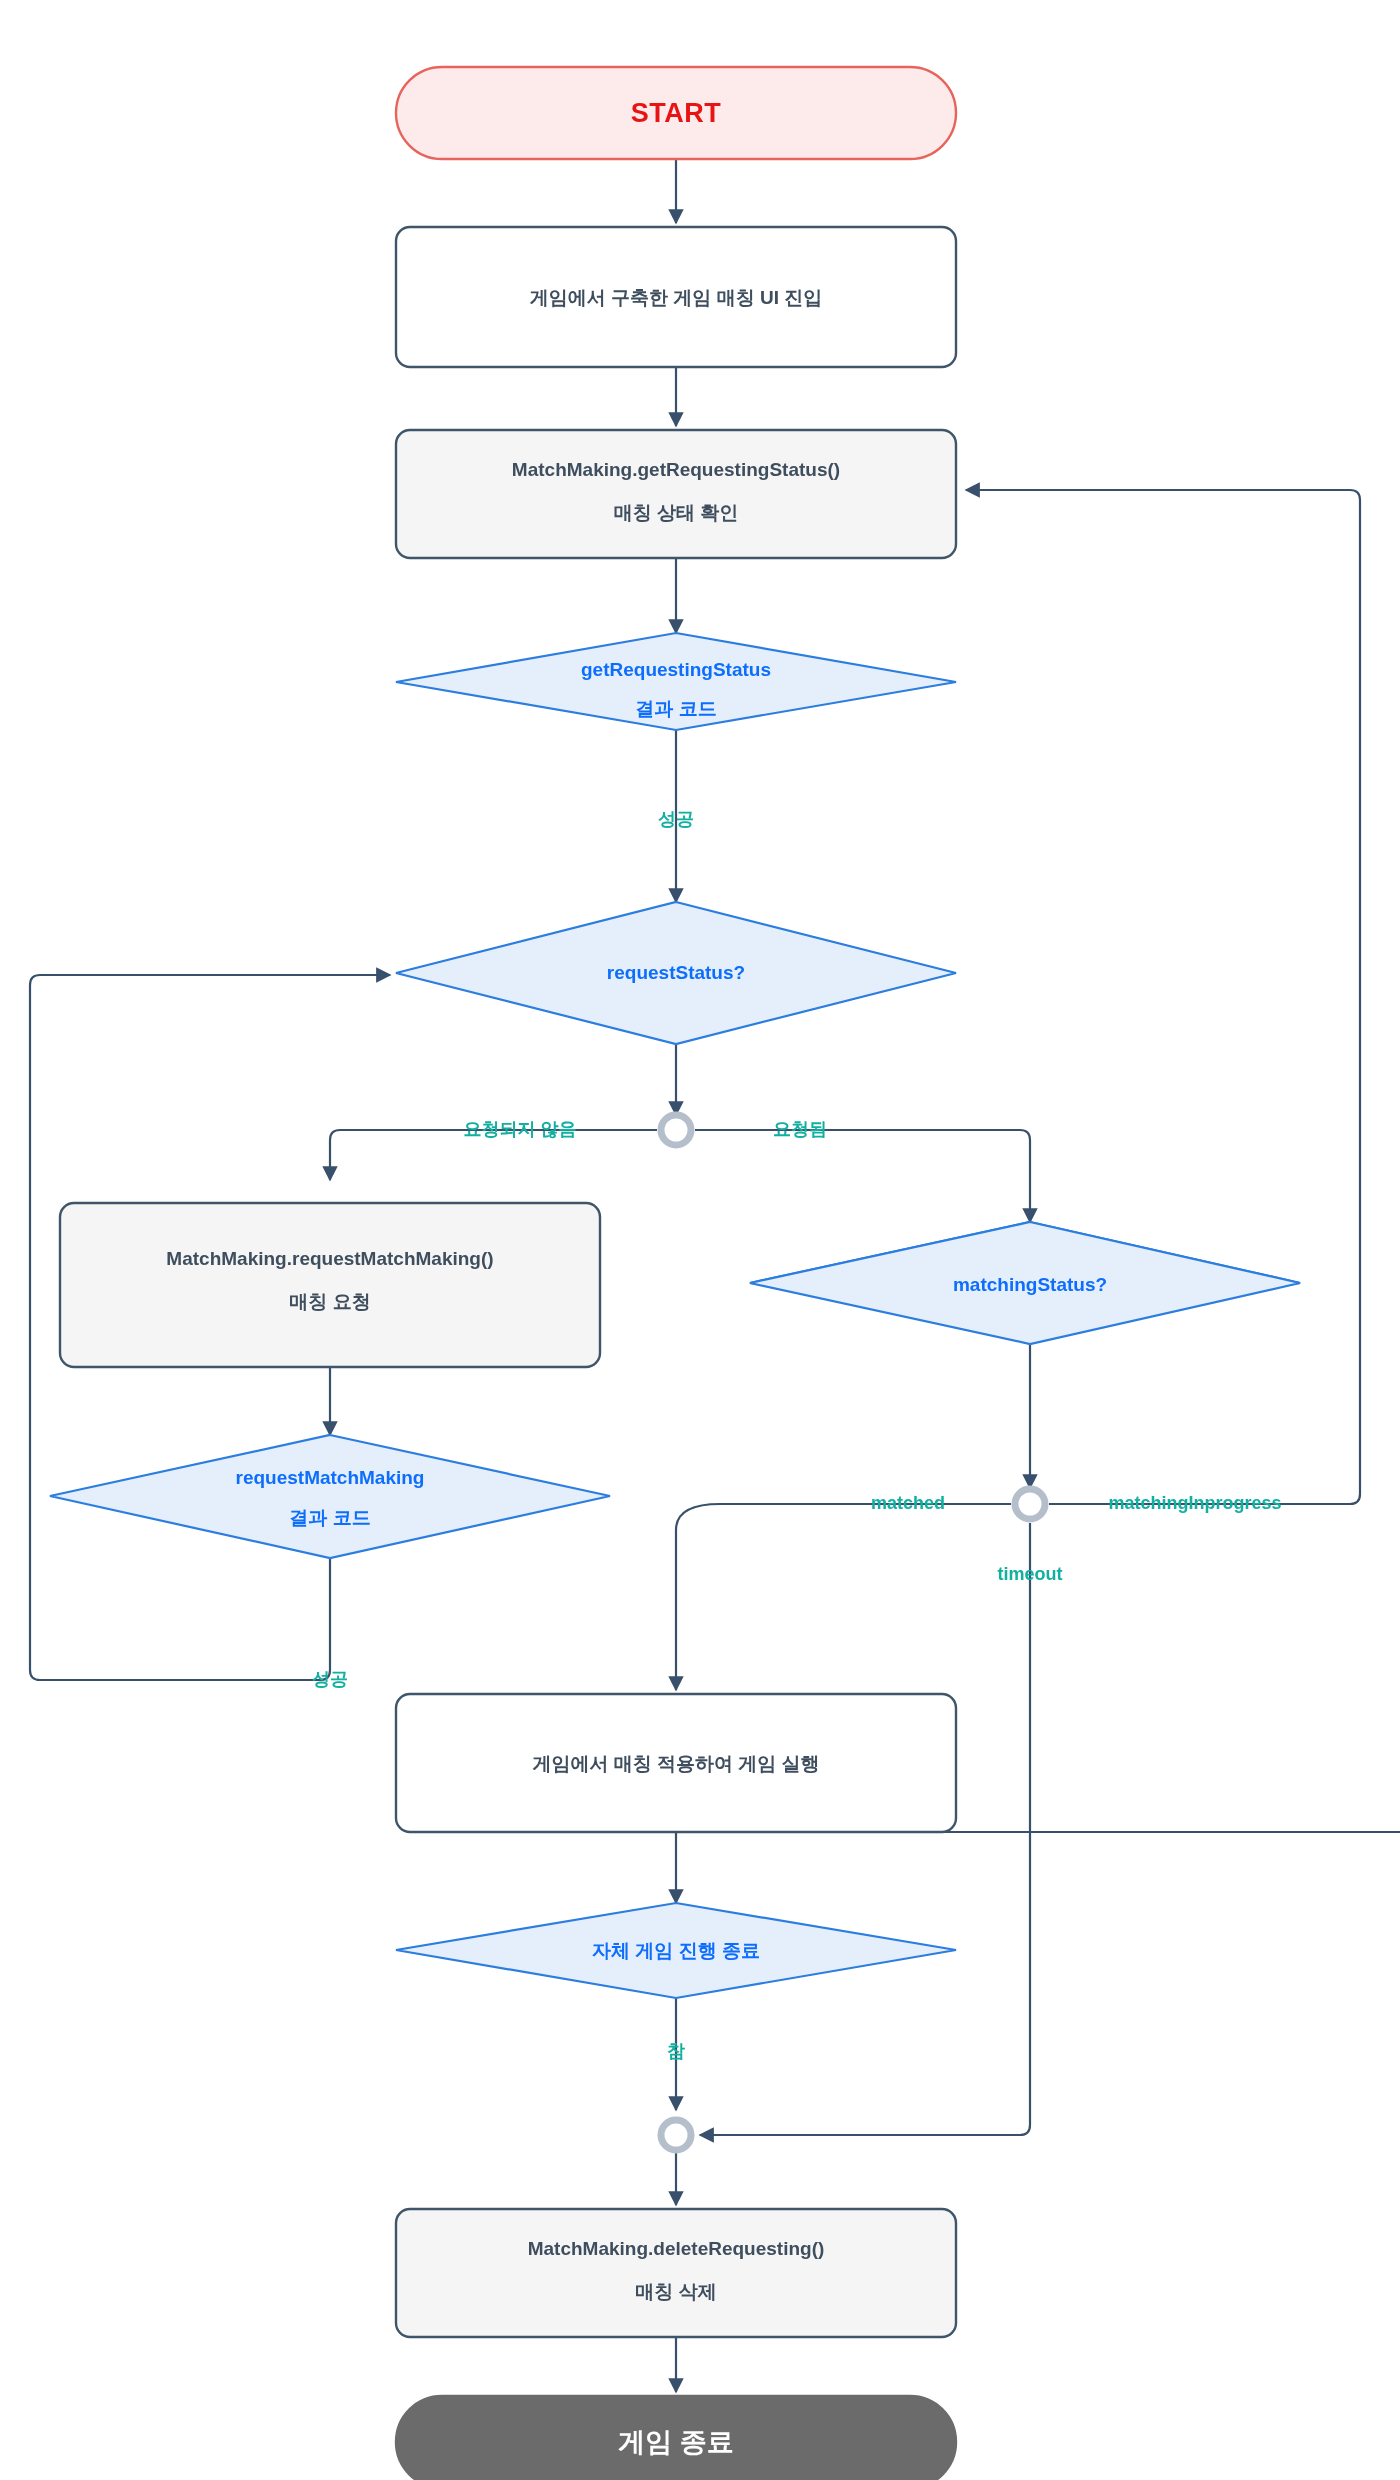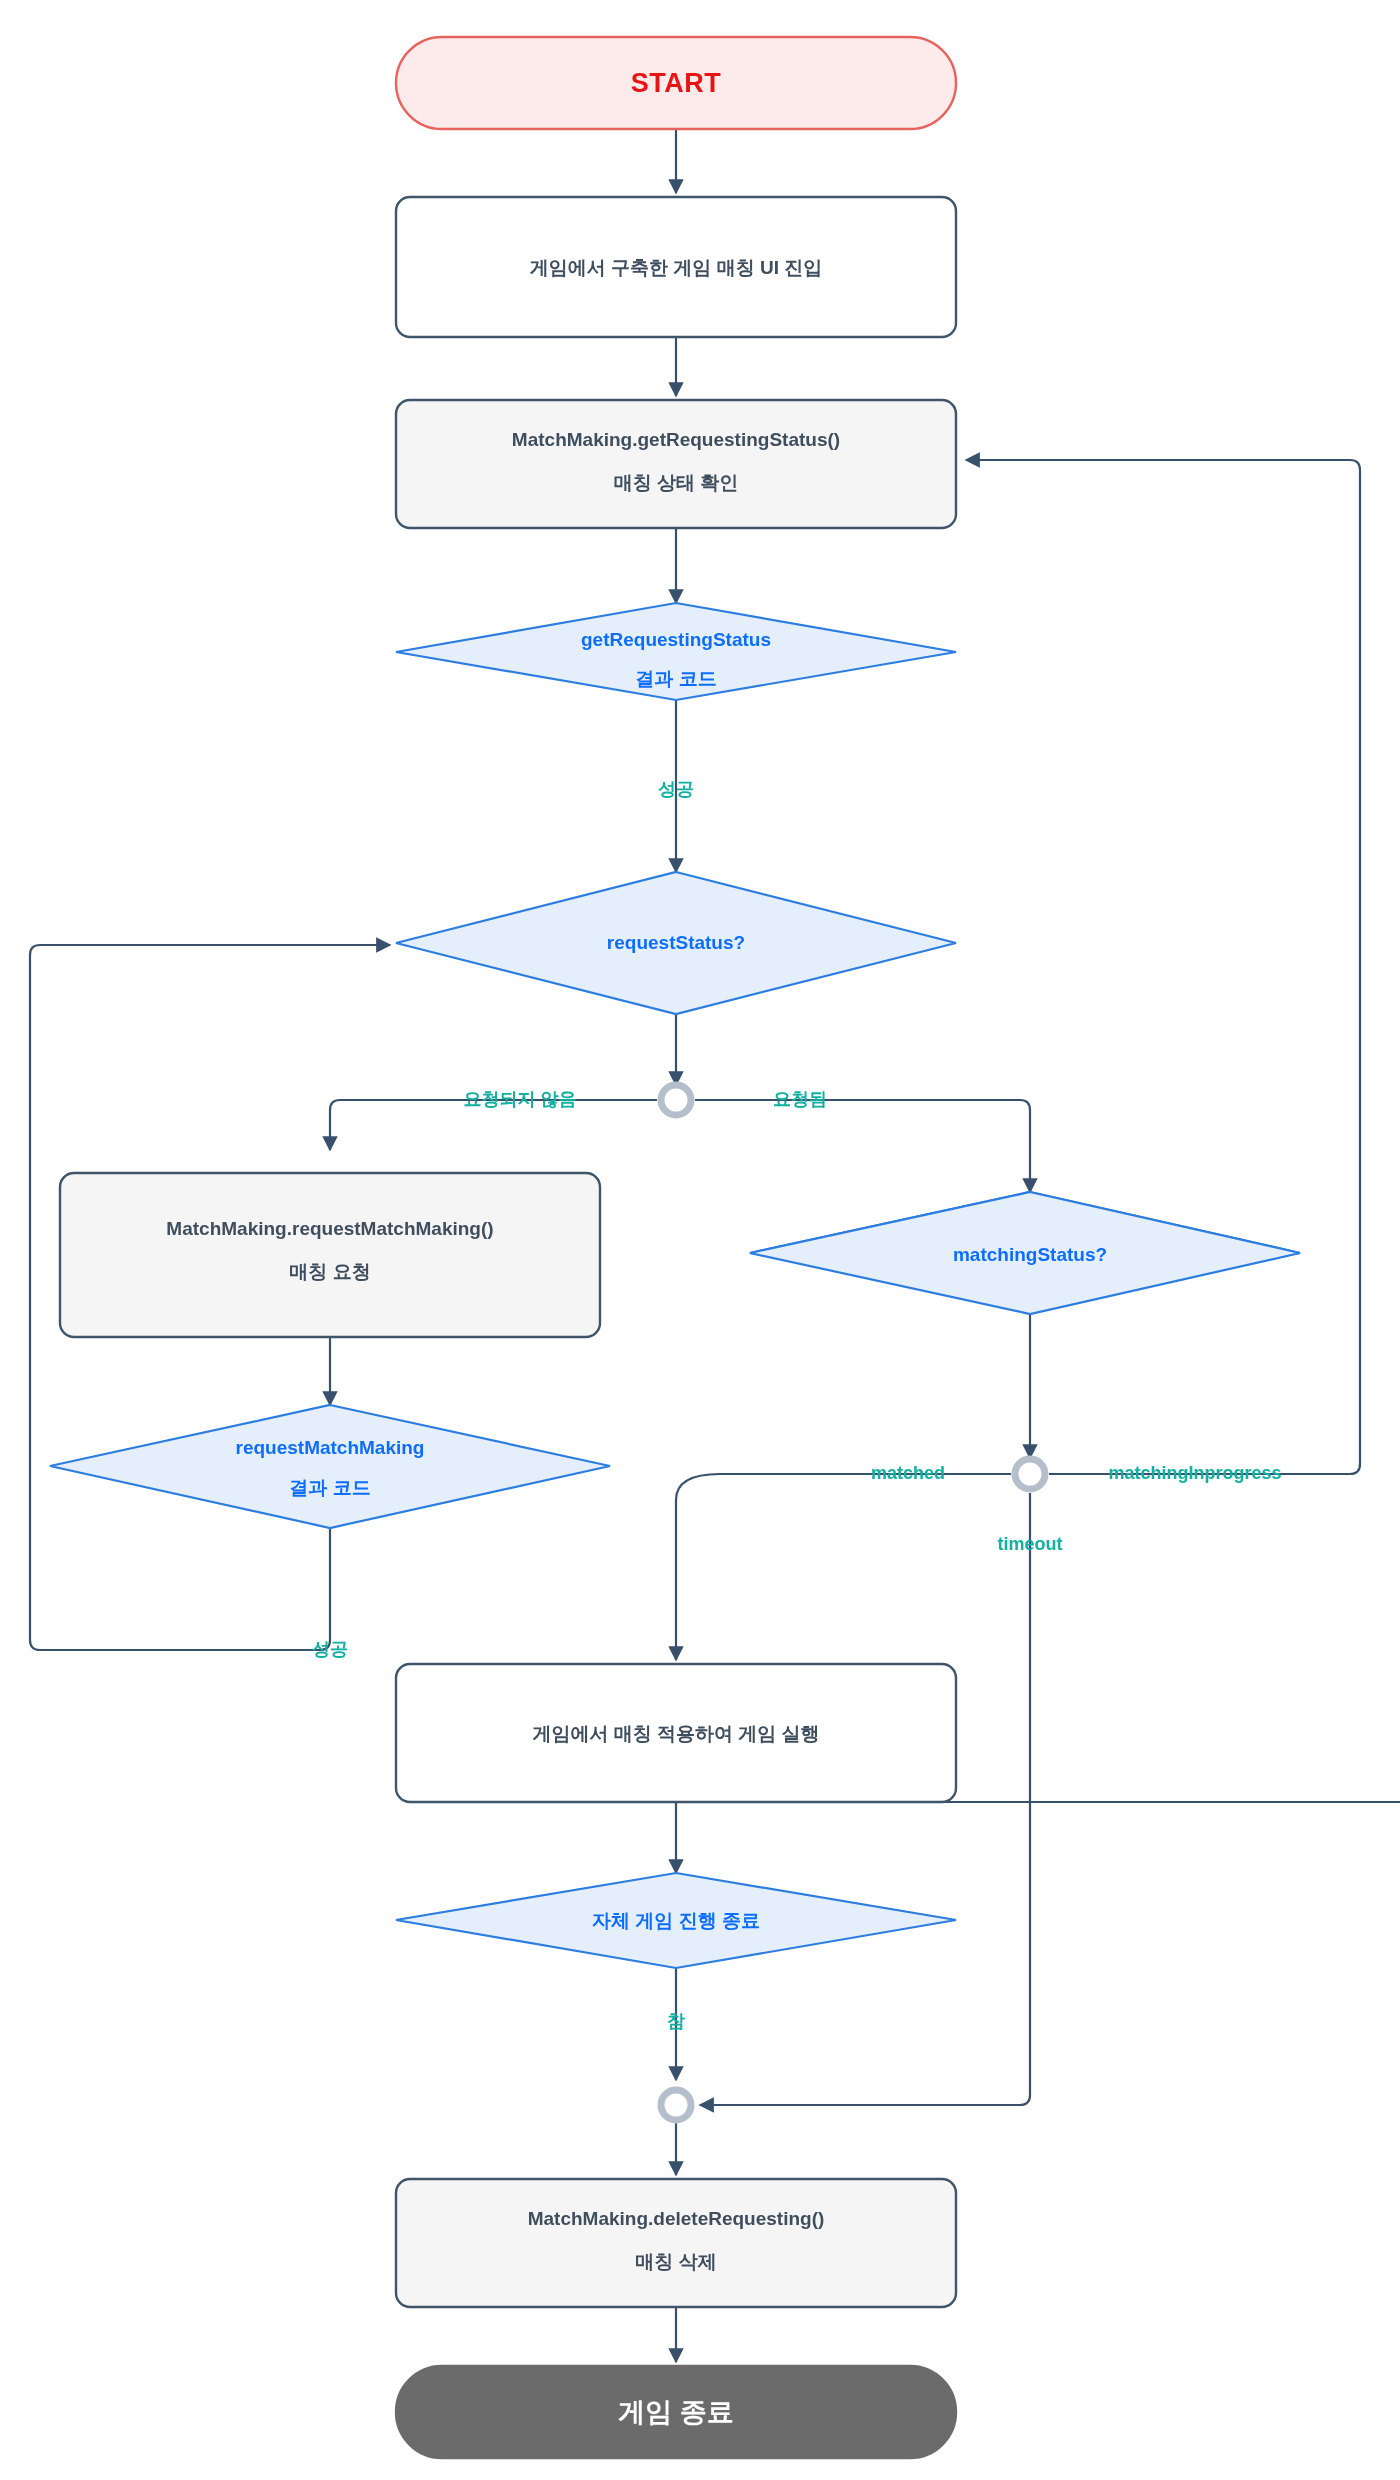--- a/index.html
+++ b/index.html
@@ -11,20 +11,21 @@
   body {
     width: 1400px;
     height: 2480px;
     font-family: "Liberation Sans", sans-serif;
     overflow: hidden;
   }
   #flow-root {
     position: relative;
     width: 1400px;
     height: 1752px;
+    margin-top: 30px;
   }
   svg#flow-svg {
     display: block;
     width: 1400px;
     height: 2480px;
   }
   .node-text {
     font-family: "Liberation Sans", sans-serif;
     font-weight: bold;
     text-anchor: middle;

